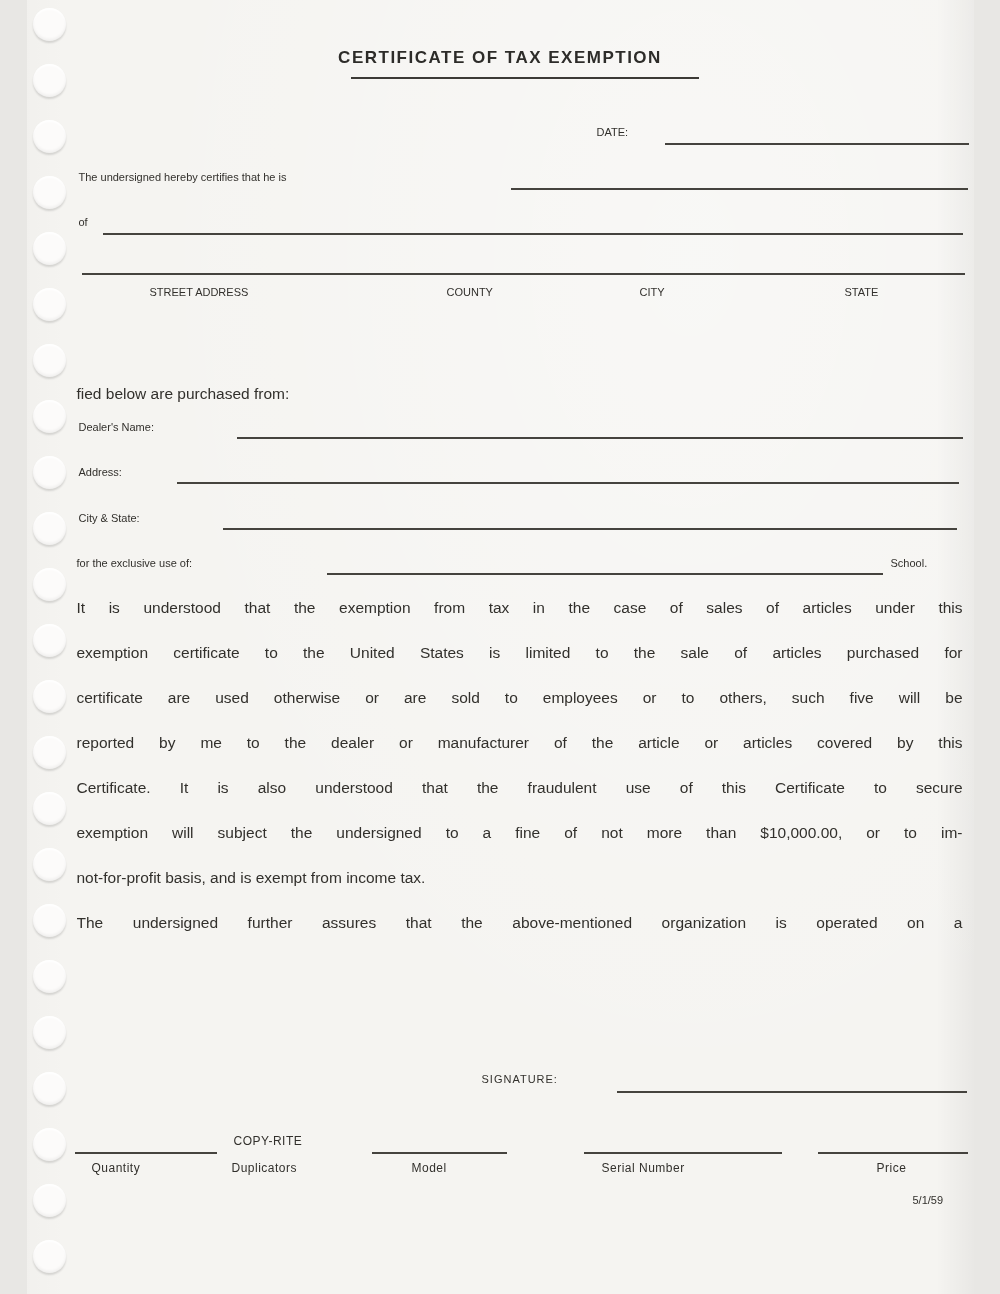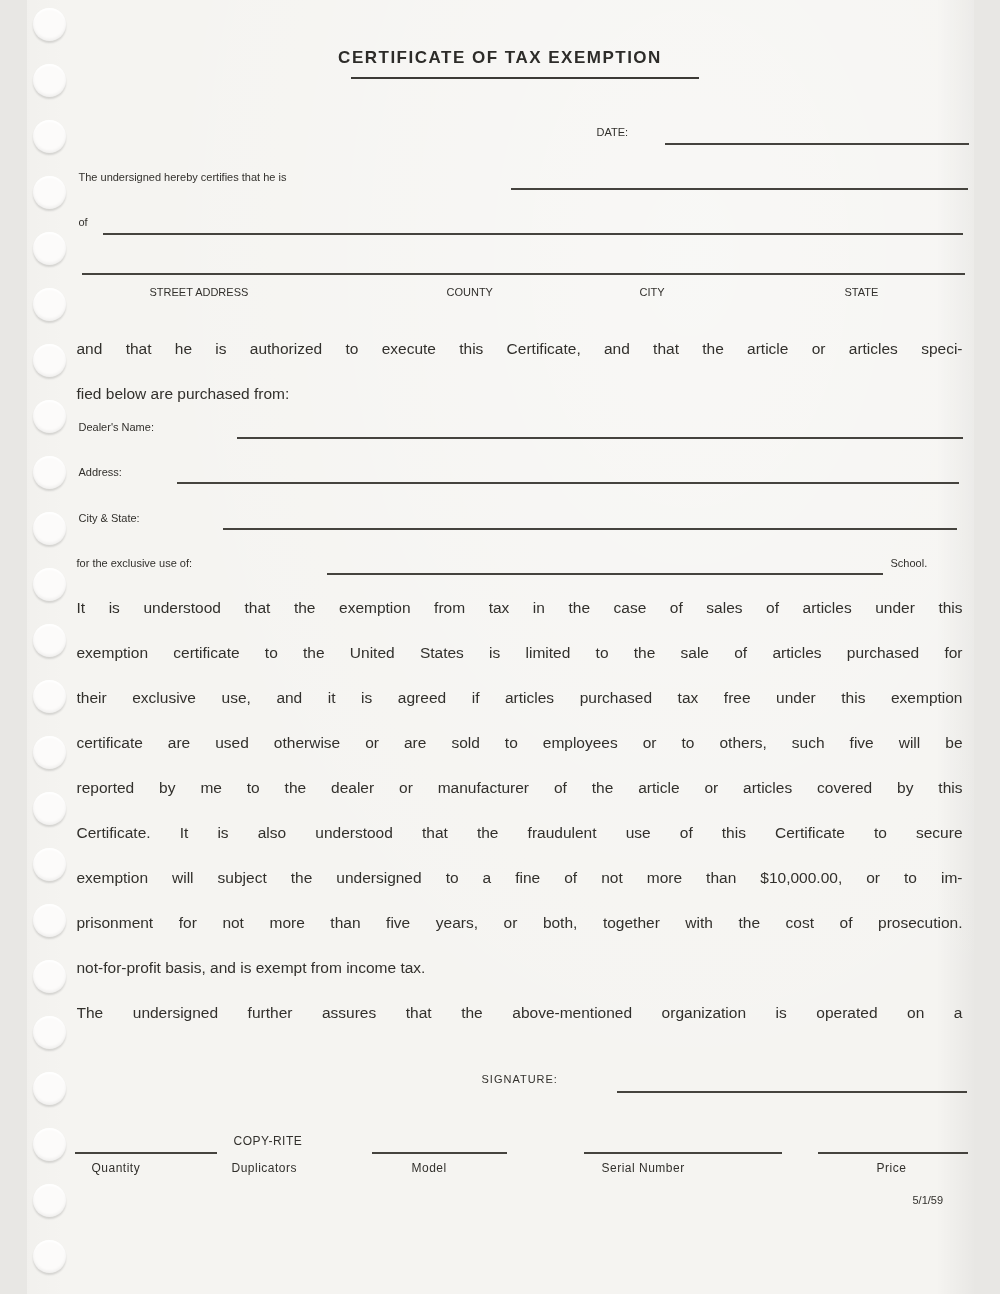--- a/index.html
+++ b/index.html
@@ -84,45 +84,42 @@
 
   <div class="abs lbl" style="left:52px;top:212px;">of</div>
   <div class="abs bline" style="left:76px;top:233px;width:860px;"></div>
 
   <div class="abs bline" style="left:55px;top:273px;width:883px;"></div>
   <div class="abs lbl" style="left:123px;top:282px;">STREET ADDRESS</div>
   <div class="abs lbl" style="left:420px;top:282px;">COUNTY</div>
   <div class="abs lbl" style="left:613px;top:282px;">CITY</div>
   <div class="abs lbl" style="left:818px;top:282px;">STATE</div>
 
-  <div class="jline" style="top:326px;">and that he is authorized to execute this Certificate, and that the article or articles speci-</div>
   <div class="jline noj" style="top:371px;">fied below are purchased from:</div>
 
   <div class="abs lbl" style="left:52px;top:417px;">Dealer's Name:</div>
   <div class="abs bline" style="left:210px;top:437px;width:726px;"></div>
 
   <div class="abs lbl" style="left:52px;top:462px;">Address:</div>
   <div class="abs bline" style="left:150px;top:482px;width:782px;"></div>
 
   <div class="abs lbl" style="left:52px;top:508px;">City &amp; State:</div>
   <div class="abs bline" style="left:196px;top:528px;width:734px;"></div>
 
   <div class="abs lbl" style="left:50px;top:553px;">for the exclusive use of:</div>
   <div class="abs bline" style="left:300px;top:573px;width:556px;"></div>
   <div class="abs lbl" style="left:864px;top:553px;">School.</div>
 
   <div class="bodypar">
     <span class="pline">It is understood that the exemption from tax in the case of sales of articles under this</span>
     <span class="pline">exemption certificate to the United States is limited to the sale of articles purchased for</span>
-    <span class="pline">their exclusive use, and it is agreed if articles purchased tax free under this exemption</span>
     <span class="pline">certificate are used otherwise or are sold to employees or to others, such five will be</span>
     <span class="pline">reported by me to the dealer or manufacturer of the article or articles covered by this</span>
     <span class="pline">Certificate. It is also understood that the fraudulent use of this Certificate to secure</span>
     <span class="pline">exemption will subject the undersigned to a fine of not more than $10,000.00, or to im-</span>
-    <span class="pline">prisonment for not more than five years, or both, together with the cost of prosecution.</span>
     <span class="pline last">not-for-profit basis, and is exempt from income tax.</span>
     <span class="pline">The undersigned further assures that the above-mentioned organization is operated on a</span>
   </div>
 
   <div class="abs lbl" style="left:455px;top:1069px;letter-spacing:1px;">SIGNATURE:</div>
   <div class="abs bline" style="left:590px;top:1091px;width:350px;"></div>
 
   <div class="abs lbl footer-lbl" style="left:207px;top:1131px;">COPY-RITE</div>
 
   <div class="abs bline" style="left:48px;top:1152px;width:142px;"></div>

